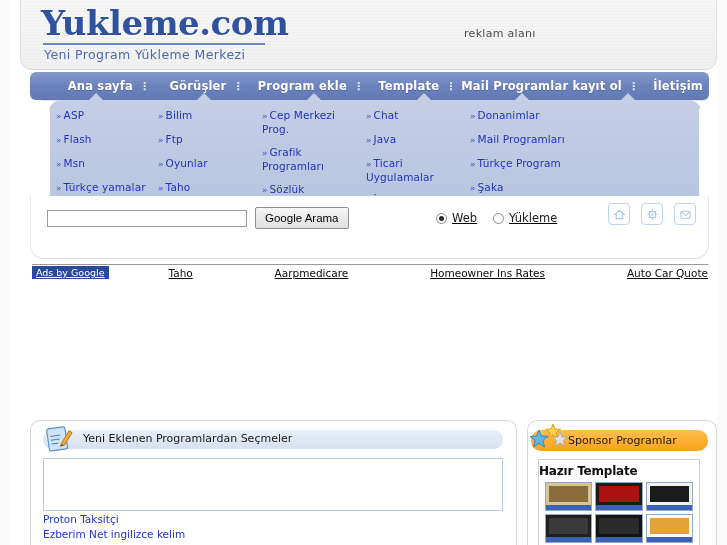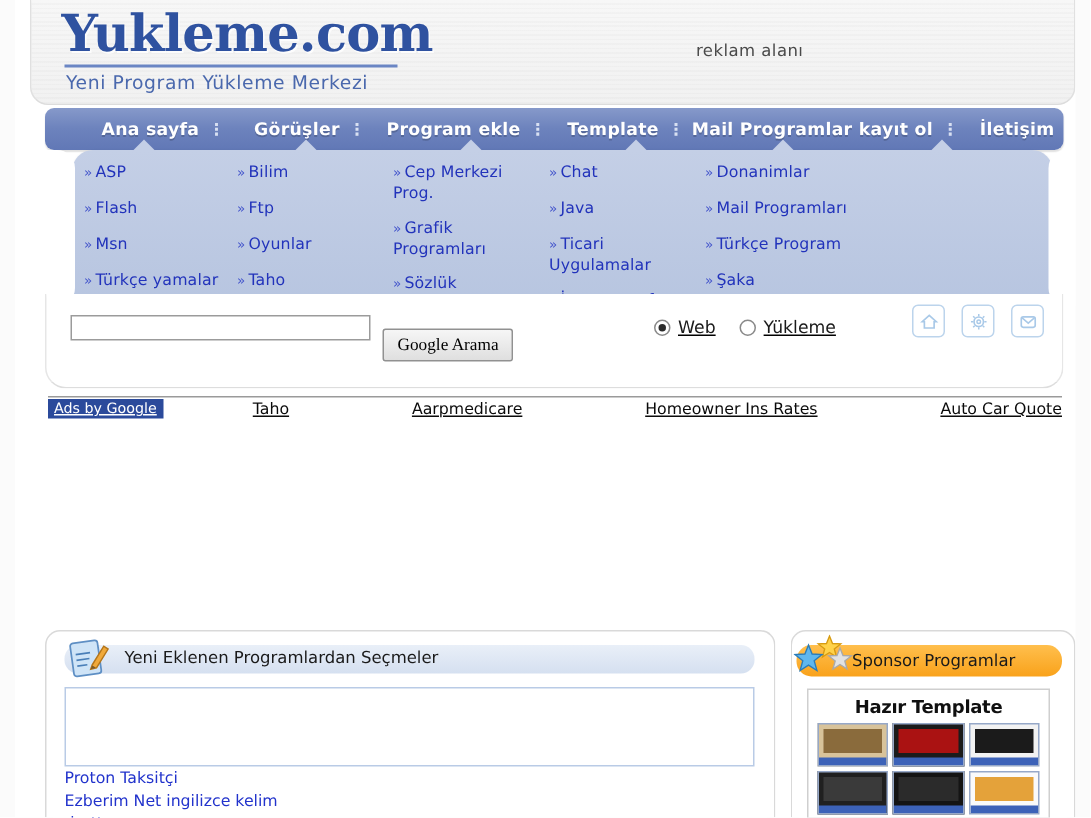--- a/index.html
+++ b/index.html
@@ -180,22 +180,21 @@
     position: absolute;
     left: 224px; top: 11px;
     height: 22px;
     padding: 0 9px;
     background: linear-gradient(180deg,#f6f6f6 0%, #dfdfdf 100%);
     border: 1px solid #919191;
     border-radius: 2px;
     font-size: 11.5px;
     color: #000000;
     cursor: pointer;
-    font-family: Liberation Serif, serif;
-    margin-top: 12px;
+    font-family: Liberation Sans, sans-serif;
   }
   .radios {
     position: absolute;
     left: 405px; top: 15px;
     display: flex;
     align-items: center;
     gap: 16px;
   }
   .radio-opt { display: flex; align-items: center; gap: 5px; cursor: pointer; text-decoration: underline; }
   .radio-dot {
@@ -338,21 +337,21 @@
   .ad-template {
     position: absolute;
     left: 10px; top: 38px;
     width: 162px; height: 87px;
     background: #ffffff;
     border: 1px solid #cfcfcf;
     box-sizing: border-box;
     overflow: hidden;
   }
   .at-title {
-    text-align: center;
+    text-align: left;
     font-family: "DejaVu Sans", "Liberation Sans", sans-serif;
     font-weight: bold;
     font-size: 12px;
     color: #101010;
     margin: 4px 0 4px 0;
     letter-spacing: -0.2px;
   }
   .at-grid {
     display: grid;
     grid-template-columns: repeat(3, 1fr);

